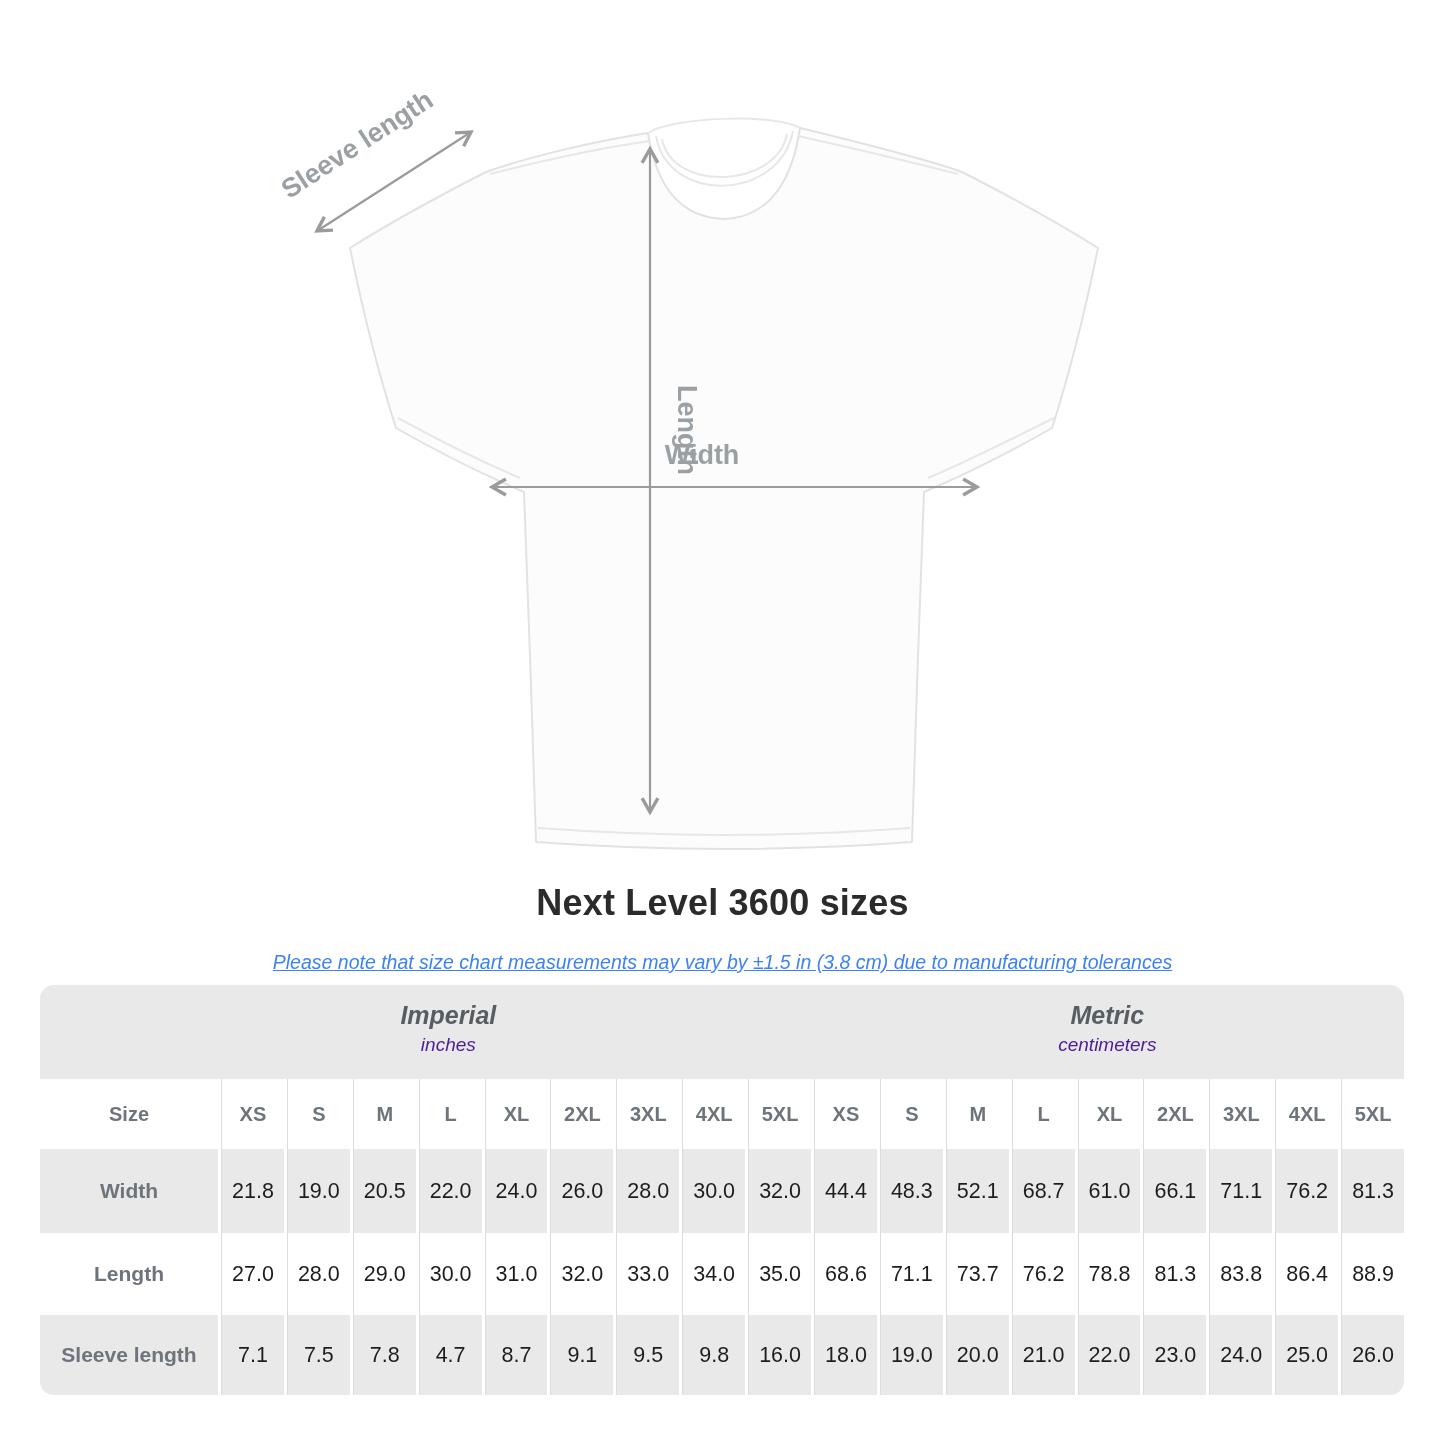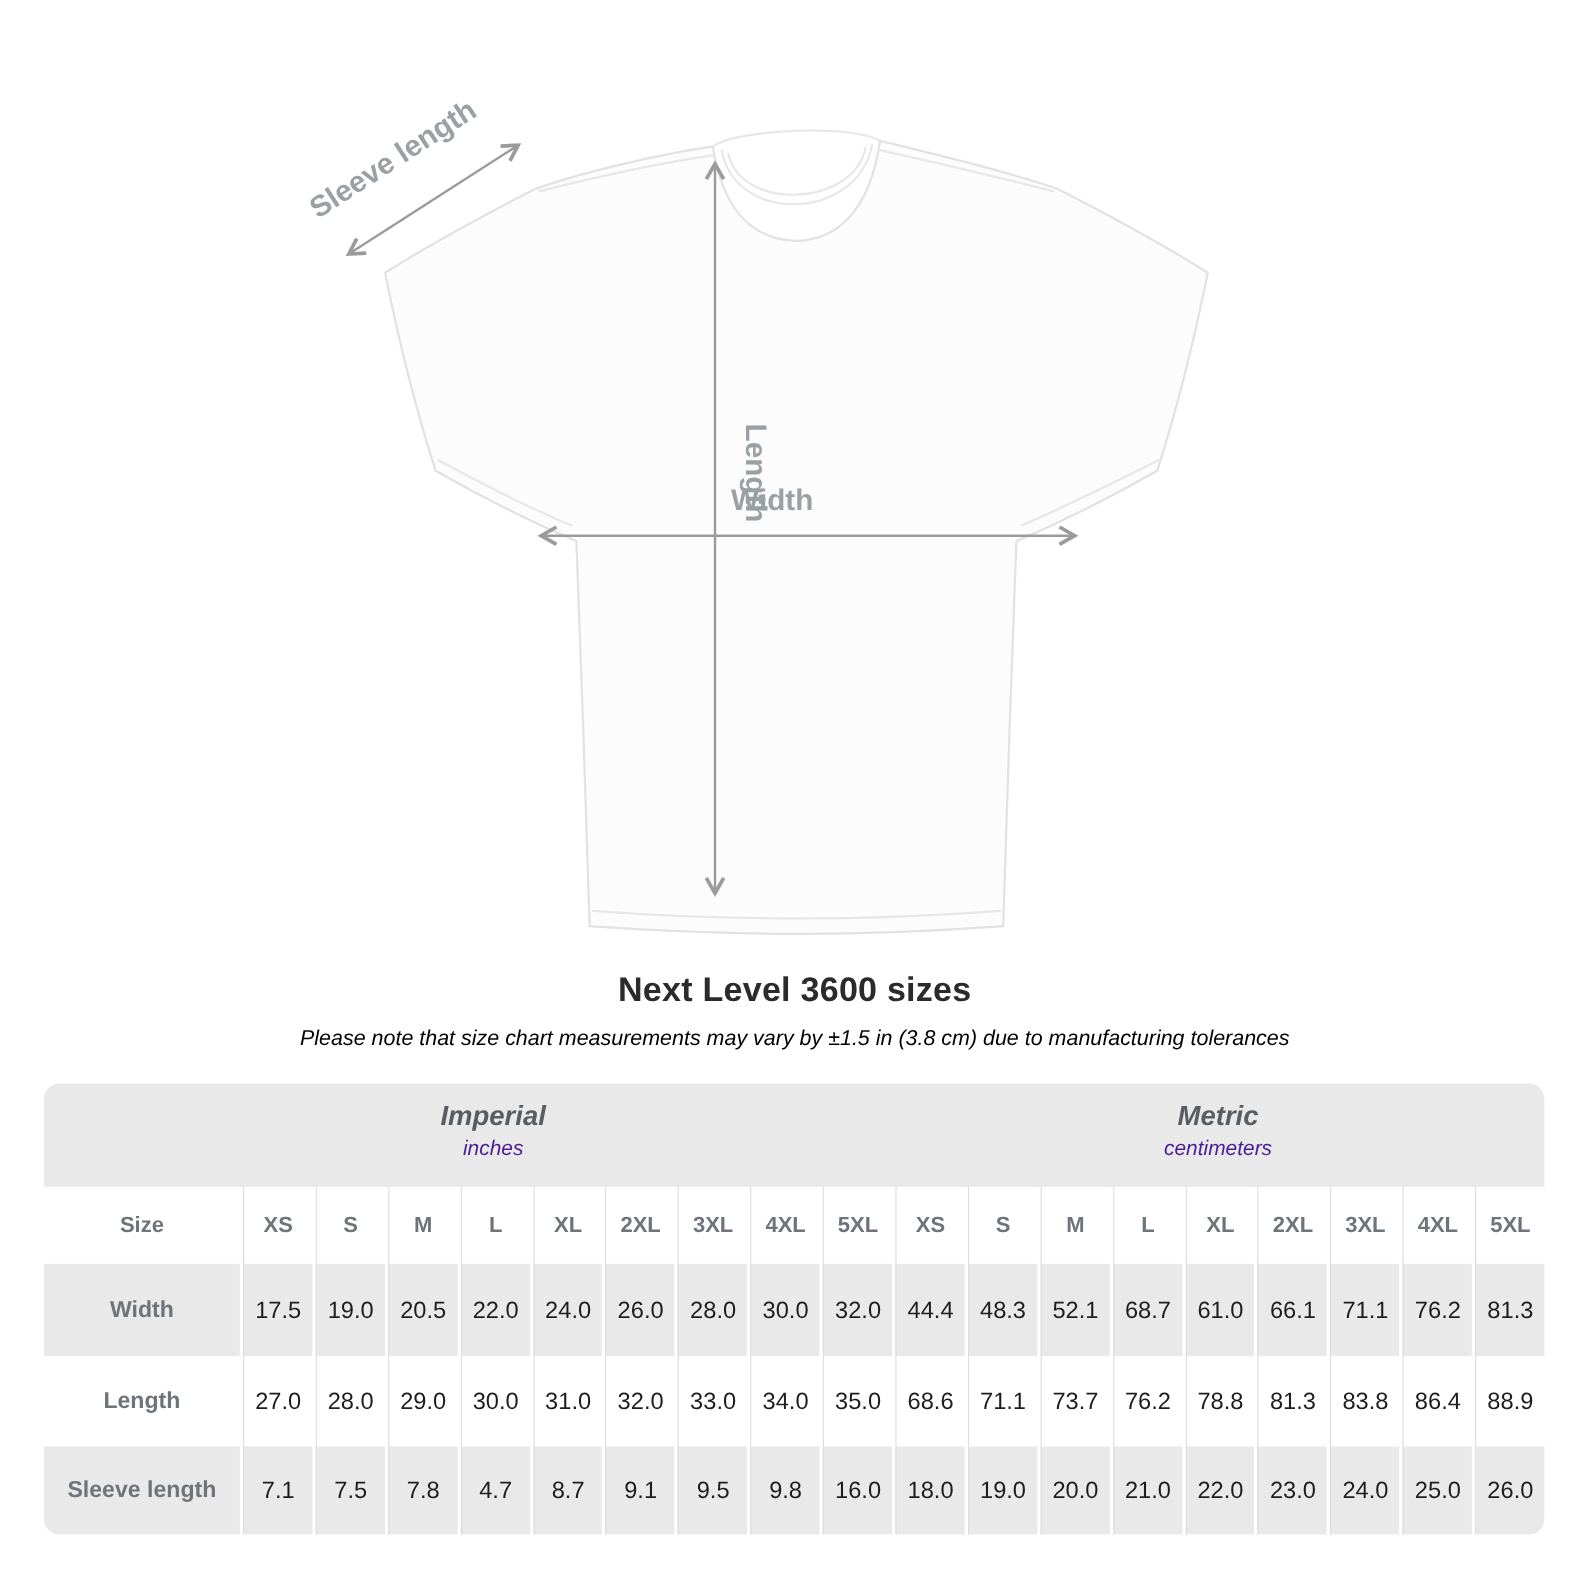--- a/index.html
+++ b/index.html
@@ -5,22 +5,22 @@
   html,body { margin:0; padding:0; }
   body {
     width:1445px; height:1445px; background:#ffffff; position:relative;
     font-family:"Liberation Sans","DejaVu Sans",sans-serif;
     -webkit-font-smoothing:antialiased;
   }
   .diagram { position:absolute; top:0; left:0; }
   .diag-label { font-weight:bold; font-size:27px; fill:#9aa0a4; }
 
   .heading { position:absolute; top:882px; left:0; width:1445px; text-align:center; }
-  .title { font-size:31px; font-weight:bold; color:#2b2b2b; letter-spacing:0.2px; }
-  .note  { margin-top:15px; font-size:19.5px; font-style:italic; color:#000000; }
+  .title { font-size:36px; font-weight:bold; color:#2b2b2b; letter-spacing:0.2px; }
+  .note  { margin-top:27px; font-size:19.5px; font-style:italic; color:#3b82f6;text-decoration:underline; }
 
   .size-table {
     position:absolute; left:40px; top:985px; width:1364px;
     display:grid;
     grid-template-columns:178px repeat(18, 1fr);
     grid-template-rows:94px 70px 84px 82px 80px;
     column-gap:3px;
   }
   .band {
     grid-column:1 / -1;
@@ -123,21 +123,21 @@
     <div class="cell hd bl">XS</div>
     <div class="cell hd bl">S</div>
     <div class="cell hd bl">M</div>
     <div class="cell hd bl">L</div>
     <div class="cell hd bl">XL</div>
     <div class="cell hd bl">2XL</div>
     <div class="cell hd bl">3XL</div>
     <div class="cell hd bl">4XL</div>
     <div class="cell hd bl">5XL</div>
     <div class="cell lbl shade">Width</div>
-    <div class="cell bl shade">17.5</div>
+    <div class="cell bl shade">21.8</div>
     <div class="cell bl shade">19.0</div>
     <div class="cell bl shade">20.5</div>
     <div class="cell bl shade">22.0</div>
     <div class="cell bl shade">24.0</div>
     <div class="cell bl shade">26.0</div>
     <div class="cell bl shade">28.0</div>
     <div class="cell bl shade">30.0</div>
     <div class="cell bl shade">32.0</div>
     <div class="cell bl shade">44.4</div>
     <div class="cell bl shade">48.3</div>

